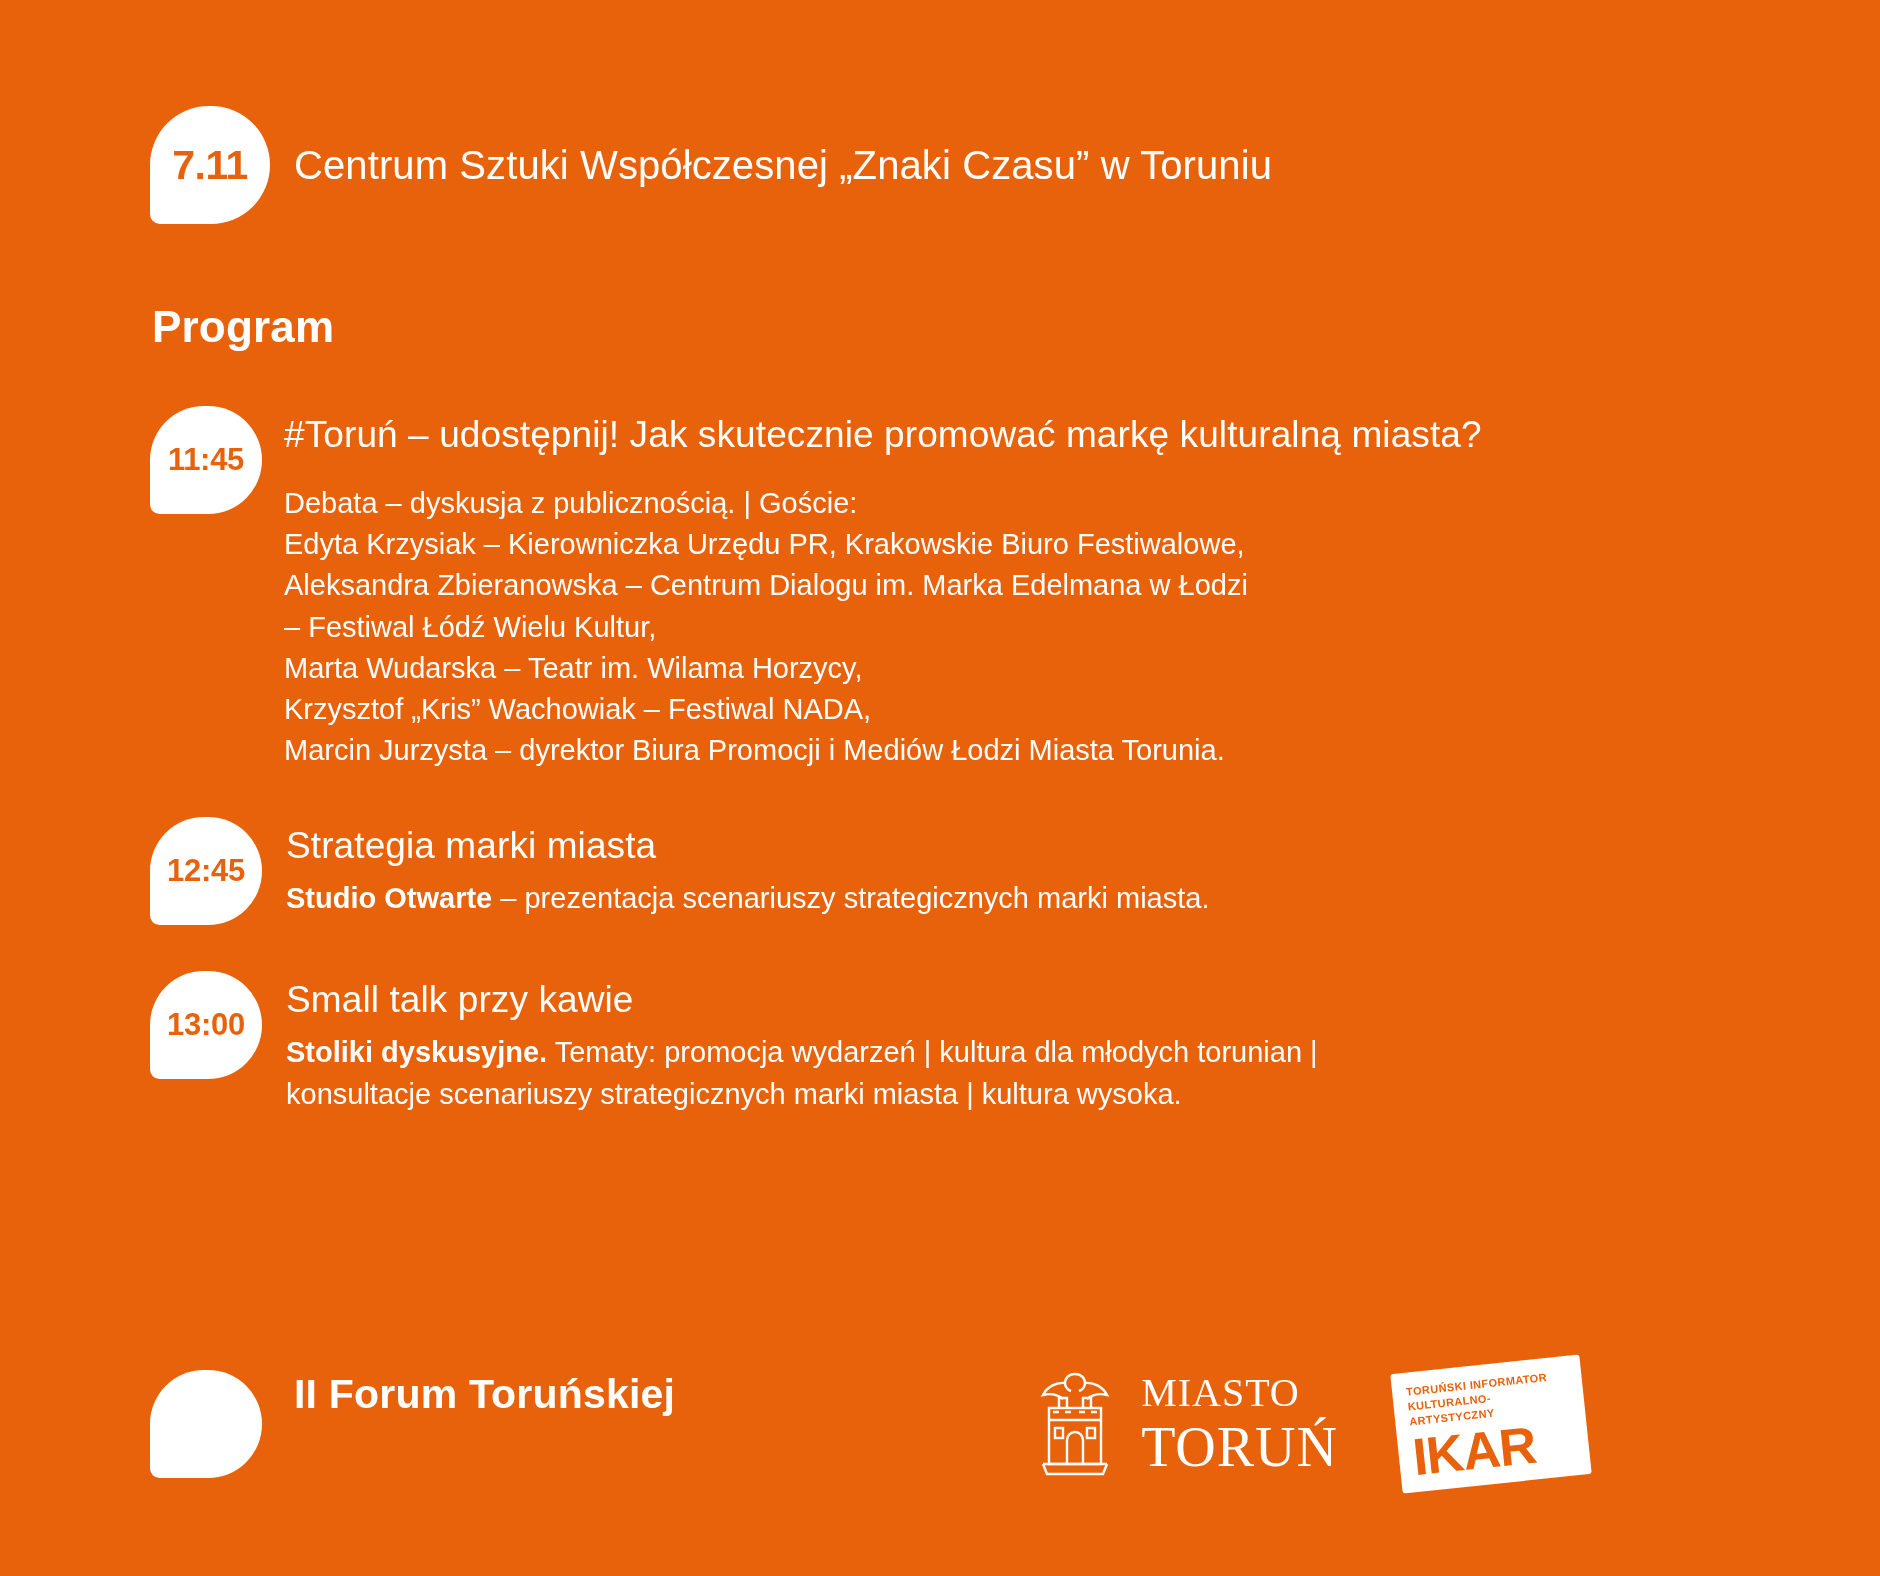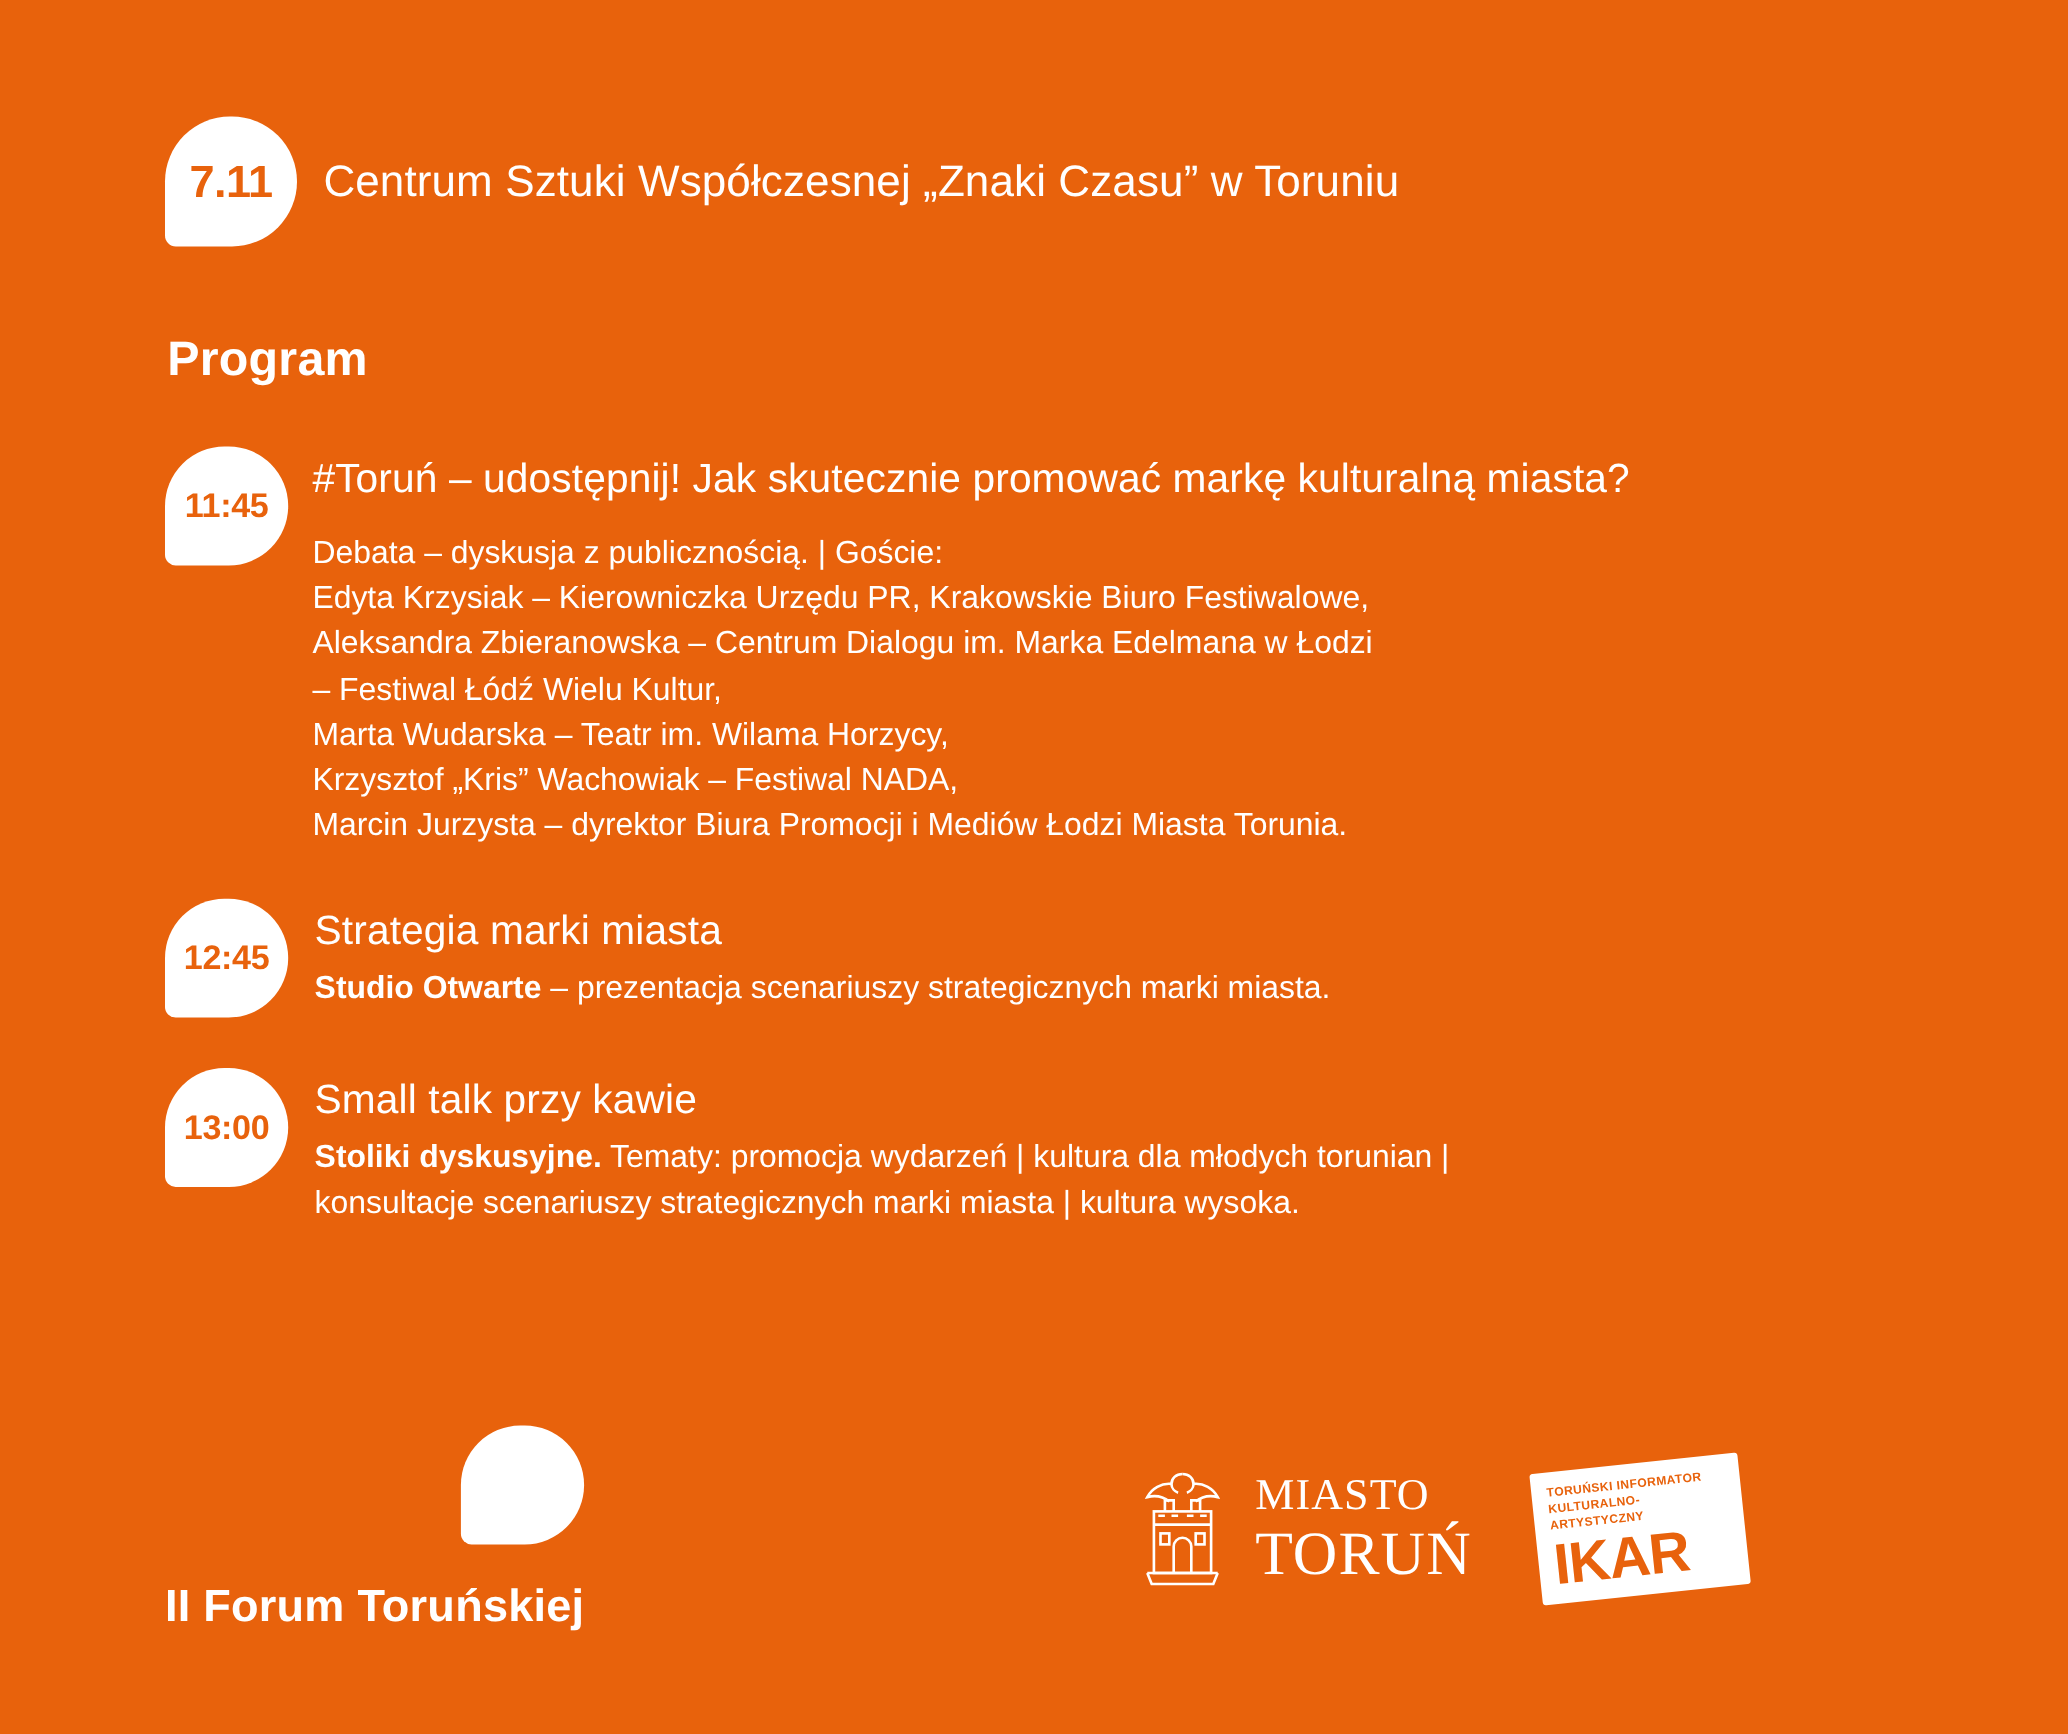--- a/index.html
+++ b/index.html
@@ -117,23 +117,22 @@
     position: absolute;
     left: 150px;
     right: 150px;
     bottom: 92px;
     display: flex;
     align-items: center;
     justify-content: space-between;
   }
   .footer-left {
     display: flex;
-    align-items: flex-end;
+    align-items: flex-start;
     gap: 32px;
-    flex-direction: column;
   }
   .blob {
     width: 112px;
     height: 108px;
     background: #ffffff;
     border-radius: 56px 56px 56px 10px;
     flex: 0 0 auto;
   }
   .forum-name {
     font-size: 41px;

